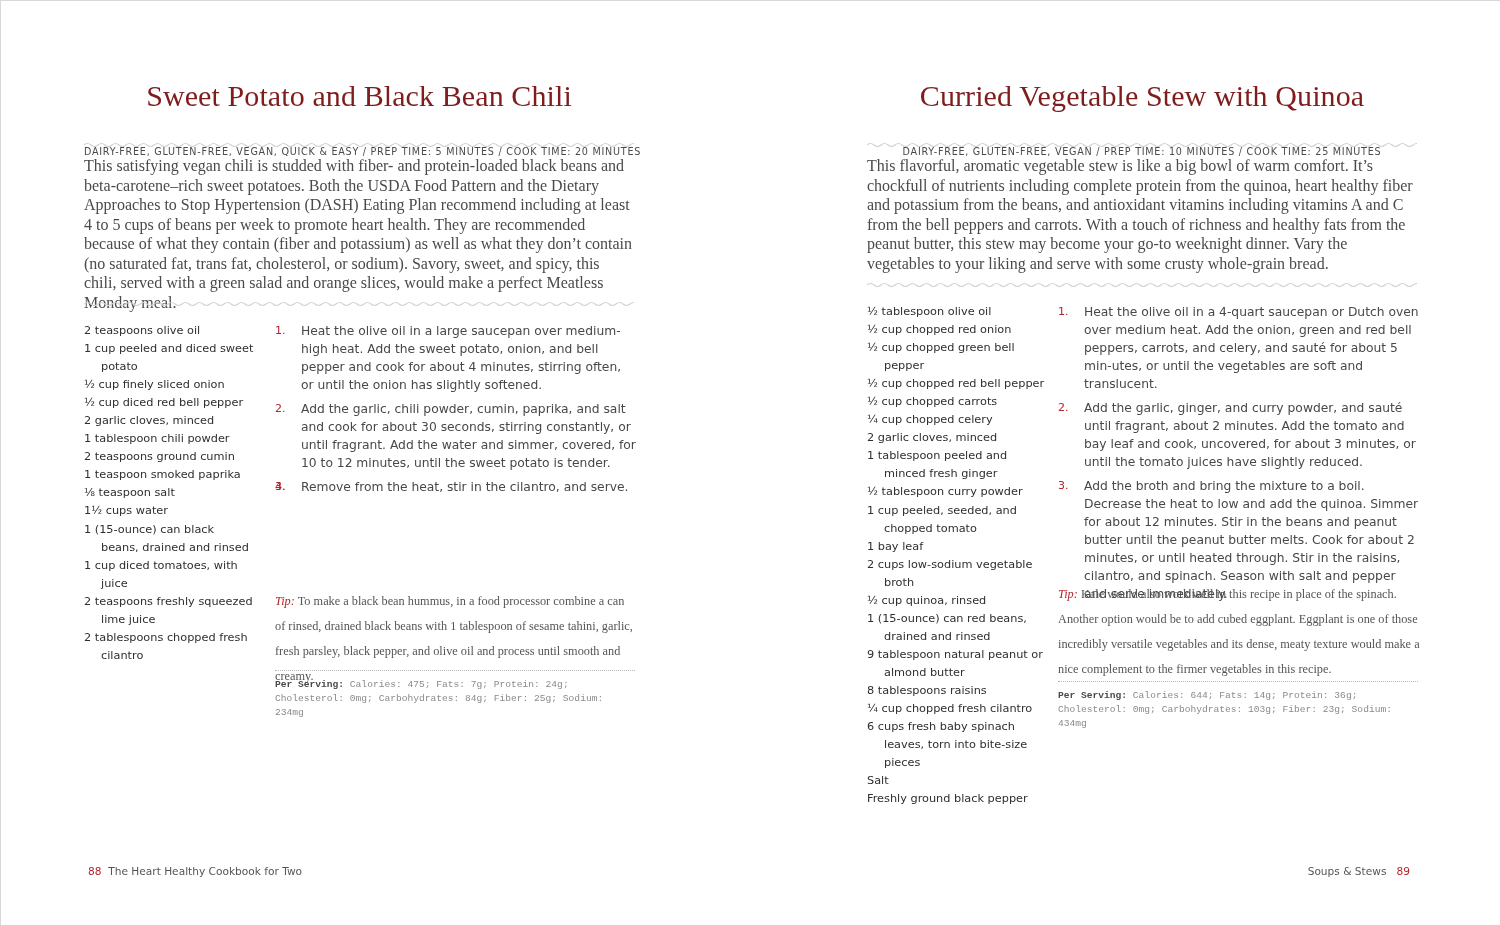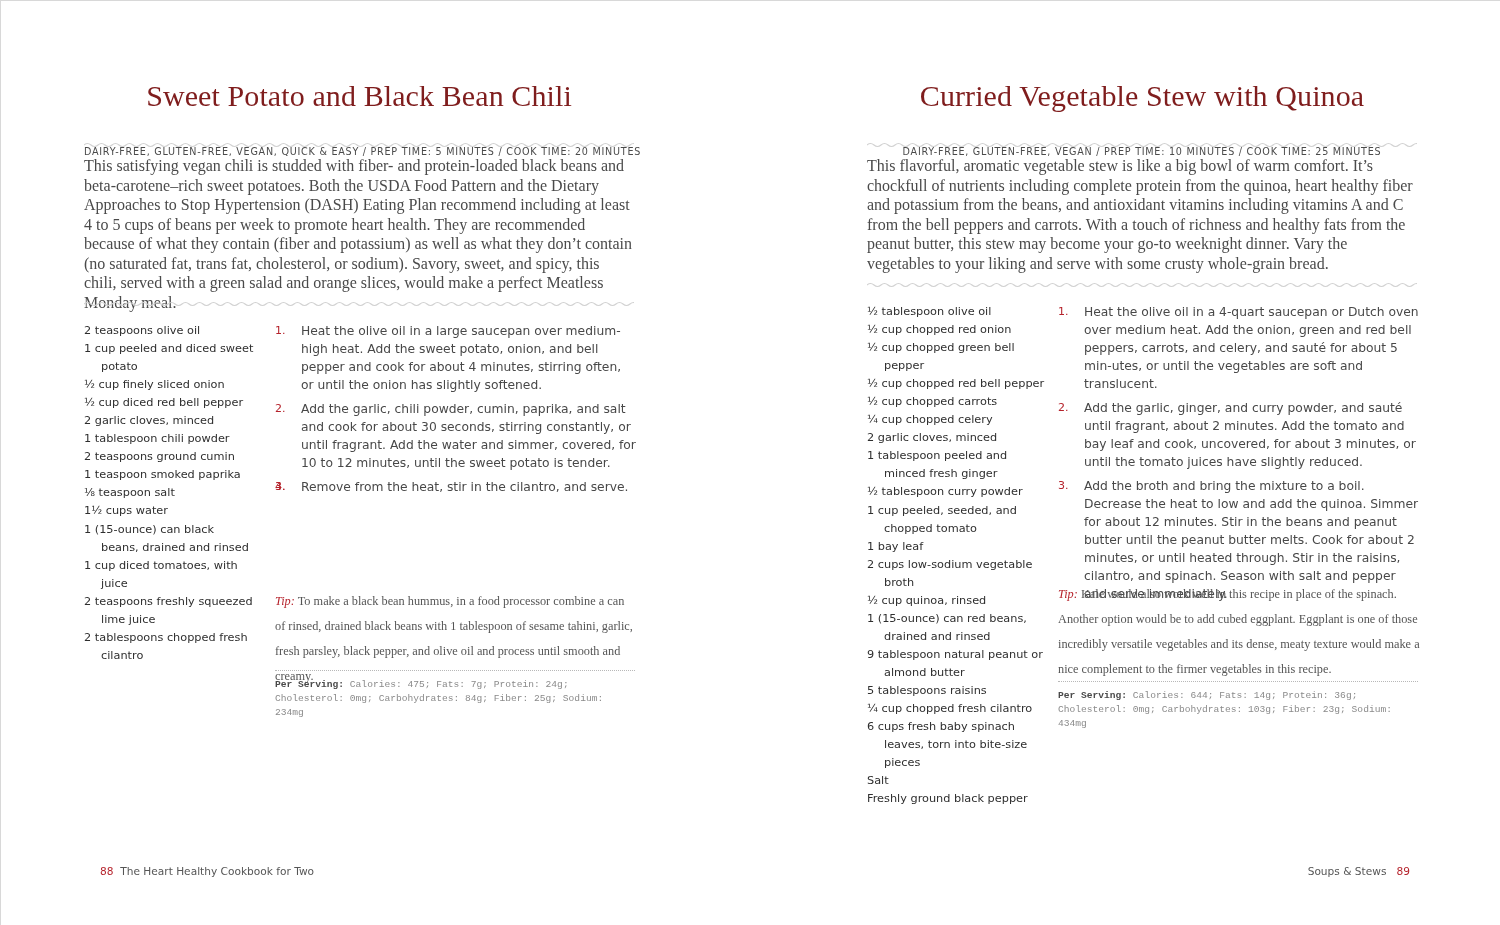--- a/index.html
+++ b/index.html
@@ -71,21 +71,21 @@
       <li><span class="num">1.</span><span>Heat the olive oil in a large saucepan over medium-high heat. Add the sweet potato, onion, and bell pepper and cook for about 4 minutes, stirring often, or until the onion has slightly softened.</span></li>
       <li><span class="num">2.</span><span>Add the garlic, chili powder, cumin, paprika, and salt and cook for about 30 seconds, stirring constantly, or until fragrant. Add the water and simmer, covered, for 10 to 12 minutes, until the sweet potato is tender.</span></li>
       <li><span class="num">3.</span></li>
       <li><span class="num">4.</span><span>Remove from the heat, stir in the cilantro, and serve.</span></li>
     </ol>
 
     <p class="tip" style="top:588px; left:191px; width:360px;"><span class="tip-label">Tip:</span> <span>To make a black bean hummus, in a food processor combine a can of rinsed, drained black beans with 1 tablespoon of sesame tahini, garlic, fresh parsley, black pepper, and olive oil and process until smooth and creamy.</span></p>
     <div class="dots" style="top:669px; left:191px; width:360px;"></div>
     <p class="nutrition" style="top:677px; left:191px; width:360px;"><span class="nlabel">Per Serving:</span> <span>Calories: 475; Fats: 7g; Protein: 24g; Cholesterol: 0mg; Carbohydrates: 84g; Fiber: 25g; Sodium: 234mg</span></p>
 
-    <div class="footer" style="left:16px;"><span class="pnum">88</span>&nbsp;&nbsp;<span>The Heart Healthy Cookbook for Two</span></div>
+    <div class="footer" style="left:4px;"><span class="pnum">88</span>&nbsp;&nbsp;<span>The Heart Healthy Cookbook for Two</span></div>
   </div>
 
   <div class="page right">
     <h1 class="title">Curried Vegetable Stew with Quinoa</h1>
     <div class="meta">DAIRY-FREE, GLUTEN-FREE, VEGAN / PREP TIME: 10 MINUTES / COOK TIME: 25 MINUTES</div>
     <svg class="wave" style="top:141px" viewBox="0 0 550 6" preserveAspectRatio="none">
       <path d="M0 3 Q3.5 0 7 3 T14 3 T21 3 T28 3 T35 3 T42 3 T49 3 T56 3 T63 3 T70 3 T77 3 T84 3 T91 3 T98 3 T105 3 T112 3 T119 3 T126 3 T133 3 T140 3 T147 3 T154 3 T161 3 T168 3 T175 3 T182 3 T189 3 T196 3 T203 3 T210 3 T217 3 T224 3 T231 3 T238 3 T245 3 T252 3 T259 3 T266 3 T273 3 T280 3 T287 3 T294 3 T301 3 T308 3 T315 3 T322 3 T329 3 T336 3 T343 3 T350 3 T357 3 T364 3 T371 3 T378 3 T385 3 T392 3 T399 3 T406 3 T413 3 T420 3 T427 3 T434 3 T441 3 T448 3 T455 3 T462 3 T469 3 T476 3 T483 3 T490 3 T497 3 T504 3 T511 3 T518 3 T525 3 T532 3 T539 3 T546 3 T553 3" fill="none" stroke="#d2d2d2" stroke-width="1.2"></path>
     </svg>
     <p class="intro" style="top:155px">This flavorful, aromatic vegetable stew is like a big bowl of warm comfort. It’s chockfull of nutrients including complete protein from the quinoa, heart healthy fiber and potassium from the beans, and antioxidant vitamins including vitamins A and C from the bell peppers and carrots. With a touch of richness and healthy fats from the peanut butter, this stew may become your go-to weeknight dinner. Vary the vegetables to your liking and serve with some crusty whole-grain bread.</p>
     <svg class="wave" style="top:281px" viewBox="0 0 550 6" preserveAspectRatio="none">
@@ -101,21 +101,21 @@
       <li>¼ cup chopped celery</li>
       <li>2 garlic cloves, minced</li>
       <li>1 tablespoon peeled and minced fresh ginger</li>
       <li>½ tablespoon curry powder</li>
       <li>1 cup peeled, seeded, and chopped tomato</li>
       <li>1 bay leaf</li>
       <li>2 cups low-sodium vegetable broth</li>
       <li>½ cup quinoa, rinsed</li>
       <li>1 (15-ounce) can red beans, drained and rinsed</li>
       <li>9 tablespoon natural peanut or almond butter</li>
-      <li>5 tablespoons raisins</li>
+      <li>8 tablespoons raisins</li>
       <li>¼ cup chopped fresh cilantro</li>
       <li>6 cups fresh baby spinach leaves, torn into bite-size pieces</li>
       <li>Salt</li>
       <li>Freshly ground black pepper</li>
     </ul>
 
     <ol class="steps" style="top:302px; left:191px; width:362px;">
       <li><span class="num">1.</span><span>Heat the olive oil in a 4-quart saucepan or Dutch oven over medium heat. Add the onion, green and red bell peppers, carrots, and celery, and sauté for about 5 min-utes, or until the vegetables are soft and translucent.</span></li>
       <li><span class="num">2.</span><span>Add the garlic, ginger, and curry powder, and sauté until fragrant, about 2 minutes. Add the tomato and bay leaf and cook, uncovered, for about 3 minutes, or until the tomato juices have slightly reduced.</span></li>
       <li><span class="num">3.</span><span>Add the broth and bring the mixture to a boil. Decrease the heat to low and add the quinoa. Simmer for about 12 minutes. Stir in the beans and peanut butter until the peanut butter melts. Cook for about 2 minutes, or until heated through. Stir in the raisins, cilantro, and spinach. Season with salt and pepper and serve immediately.</span></li>

